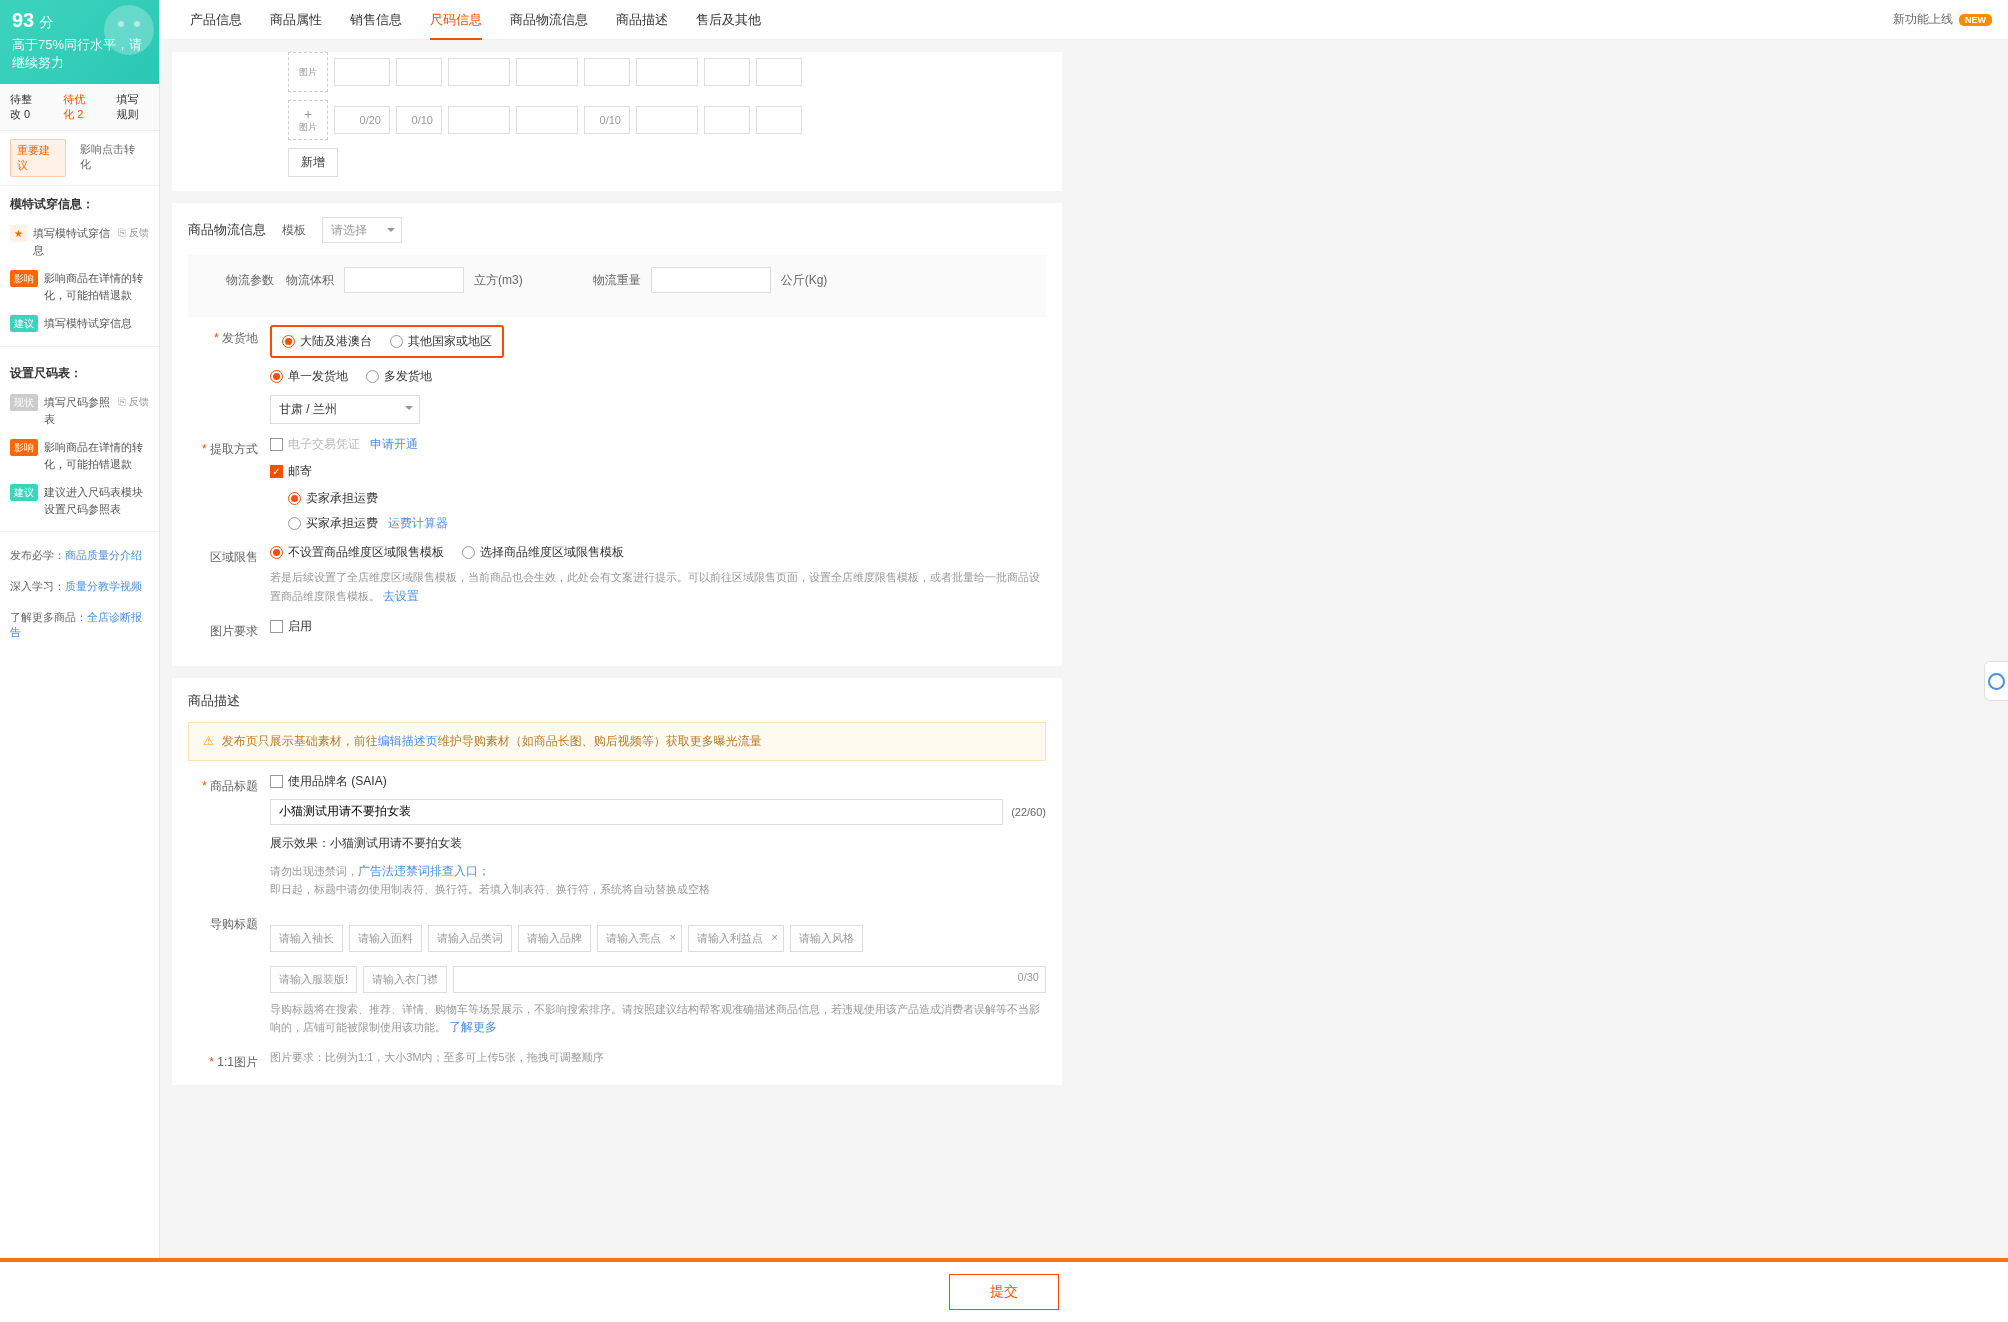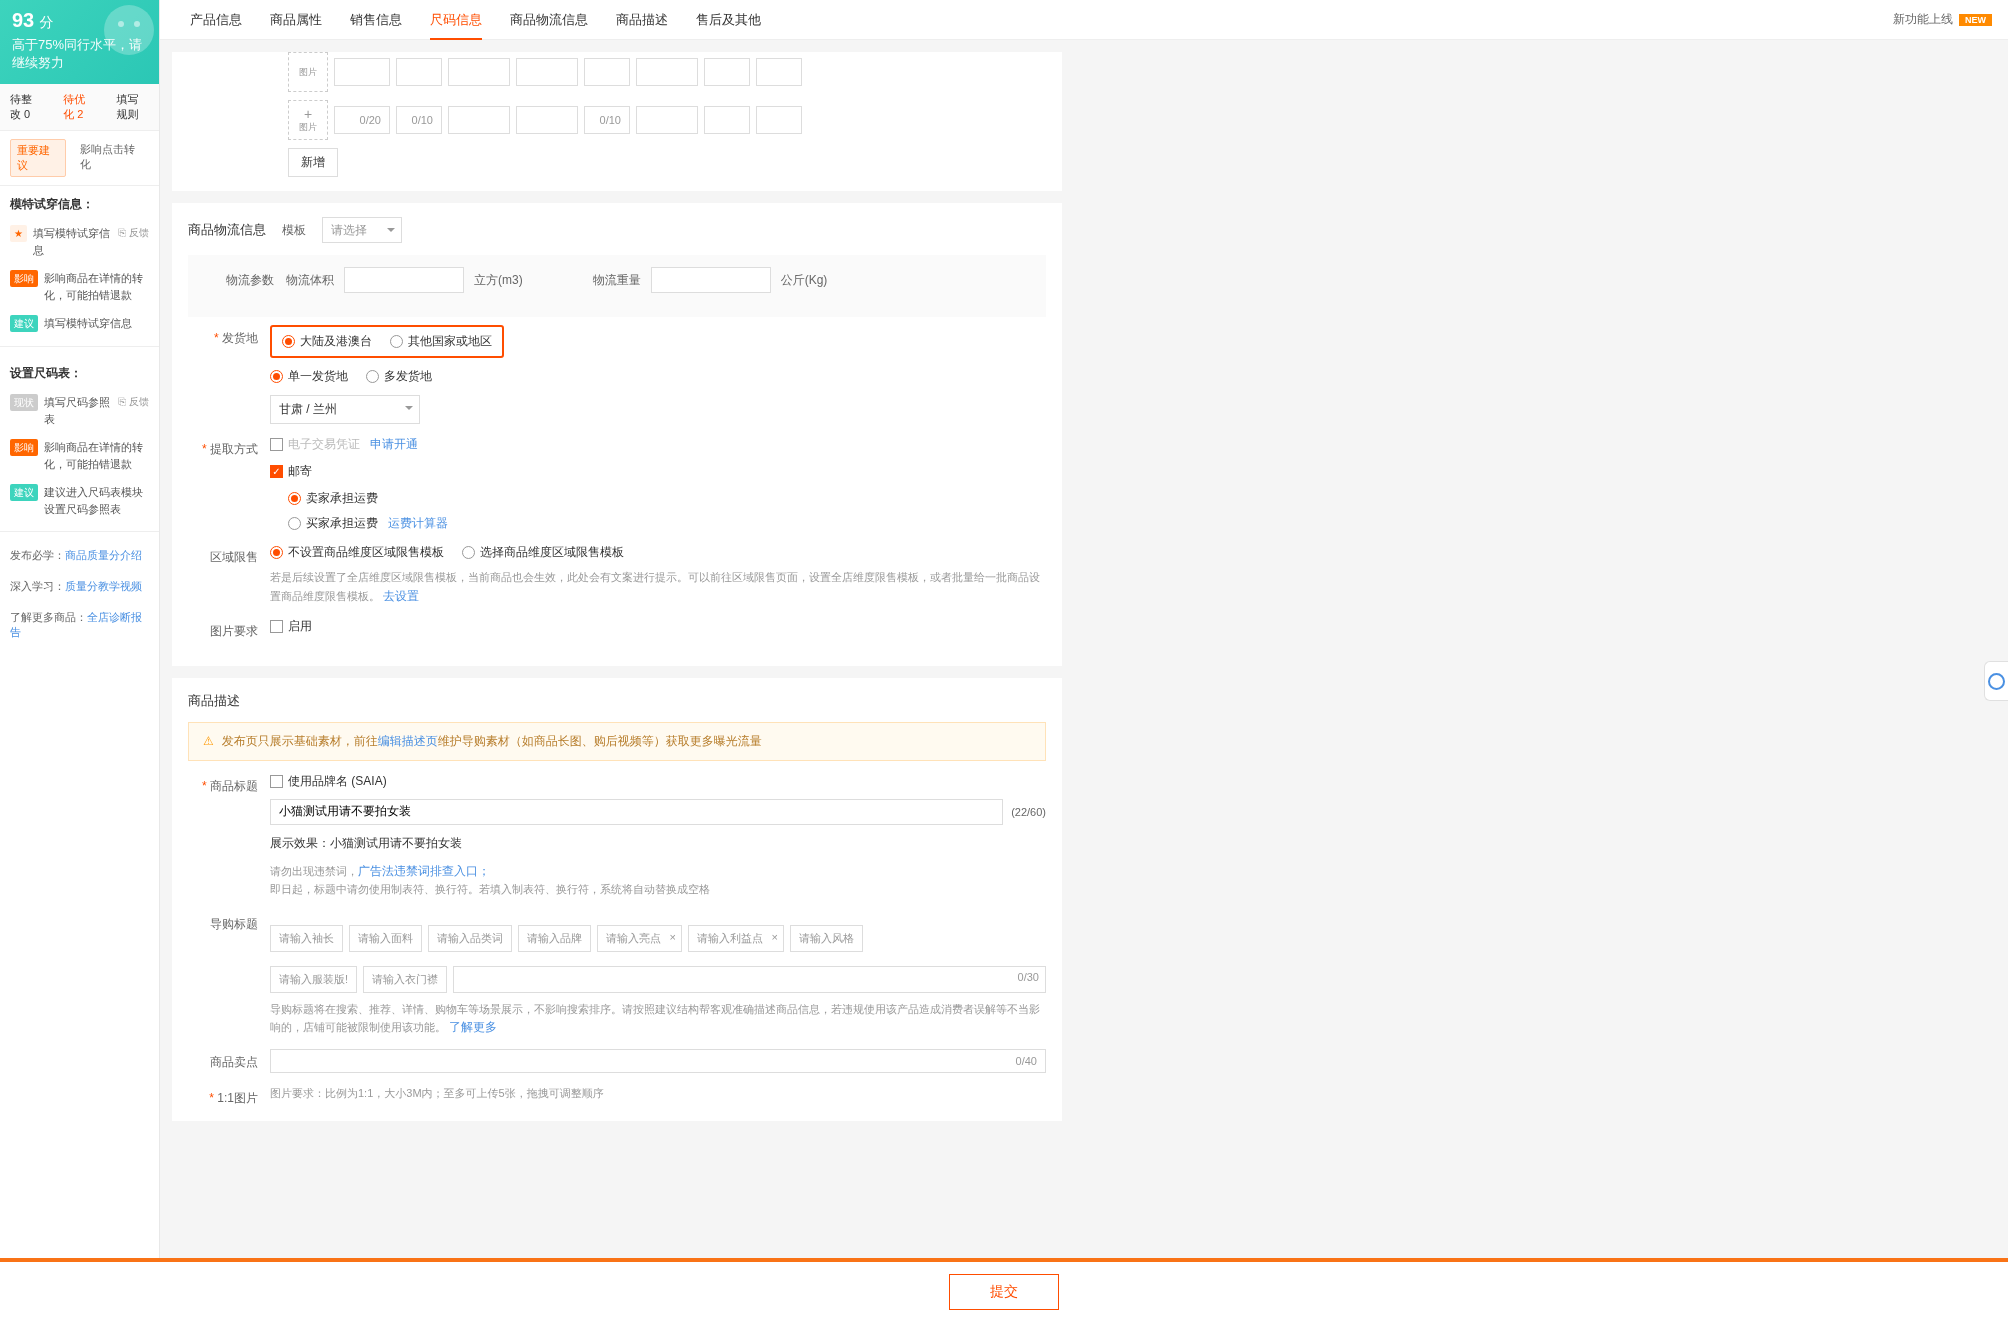--- a/index.html
+++ b/index.html
@@ -30,21 +30,21 @@
 .sugg-item .txt { flex: 1; }
 .sugg-item .fb { color: #999; font-size: 10px; cursor: pointer; margin-left: 4px; }
 .link-row { padding: 8px 10px; font-size: 11px; color: #666; }
 .link-row .link { color: #4a90e2; cursor: pointer; }
 .main { flex: 1; padding: 0 0 80px 0; min-width: 0; }
 .tabs-bar { background: #fff; display: flex; align-items: center; padding: 0 16px; height: 40px; border-bottom: 1px solid #eee; position: sticky; top: 0; z-index: 10; }
 .tab { padding: 0 14px; height: 40px; line-height: 40px; font-size: 13px; color: #333; cursor: pointer; position: relative; }
 .tab.active { color: #ff4d00; }
 .tab.active::after { content: ''; position: absolute; bottom: 0; left: 14px; right: 14px; height: 2px; background: #ff4d00; }
 .tabs-right { margin-left: auto; display: flex; align-items: center; gap: 6px; font-size: 12px; color: #666; }
-.new-badge { background: #ff8a00; color: #fff; font-size: 9px; padding: 1px 6px; border-radius: 0; font-weight: bold; }
+.new-badge { background: #ff8a00; color: #fff; font-size: 9px; padding: 1px 6px; border-radius: 5px; font-weight: bold; }
 .content-wrap { max-width: 890px; margin: 0 0 0 12px; }
 .card { background: #fff; margin-top: 12px; padding: 14px 16px; }
 .card-header { display: flex; align-items: center; margin-bottom: 12px; }
 .card-title { font-size: 13px; color: #333; margin-right: 16px; }
 .template-label { font-size: 12px; color: #666; margin-right: 16px; }
 .select { border: 1px solid #ddd; padding: 4px 20px 4px 8px; background: #fff; font-size: 12px; color: #999; position: relative; height: 26px; line-height: 16px; cursor: pointer; min-width: 80px; display: inline-block; }
 .select::after { content: ''; position: absolute; right: 6px; top: 10px; border: 4px solid transparent; border-top-color: #999; }
 .form-section { background: #fafafa; padding: 12px 16px; margin-bottom: 8px; }
 .form-row { display: flex; align-items: flex-start; margin-bottom: 12px; }
 .form-label { width: 70px; text-align: right; font-size: 12px; color: #666; flex-shrink: 0; padding-top: 5px; }
@@ -378,26 +378,20 @@
               <div class="guide-input">请输入衣门襟</div>
               <div class="guide-count" style="flex:1; min-width:auto;">0/30</div>
             </div>
             <div class="help-text">
               <span>导购标题将在搜索、推荐、详情、购物车等场景展示，不影响搜索排序。请按照建议结构帮客观准确描述商品信息，若违规使用该产品造成消费者误解等不当影响的，店铺可能被限制使用该功能。</span>
               <span class="link-text">了解更多</span>
             </div>
           </div>
         </div>
 
-        <div class="form-row">
-          <div class="form-label">商品卖点</div>
-          <div class="form-body">
-            <div class="sellpoint-input">0/40</div>
-          </div>
-        </div>
 
         <div class="form-row" style="margin-bottom:0;">
           <div class="form-label req">1:1图片</div>
           <div class="form-body">
             <div class="help-text" style="margin-top:0;">图片要求：比例为1:1，大小3M内；至多可上传5张，拖拽可调整顺序</div>
           </div>
         </div>
       </div>
     </div>
   </div>

